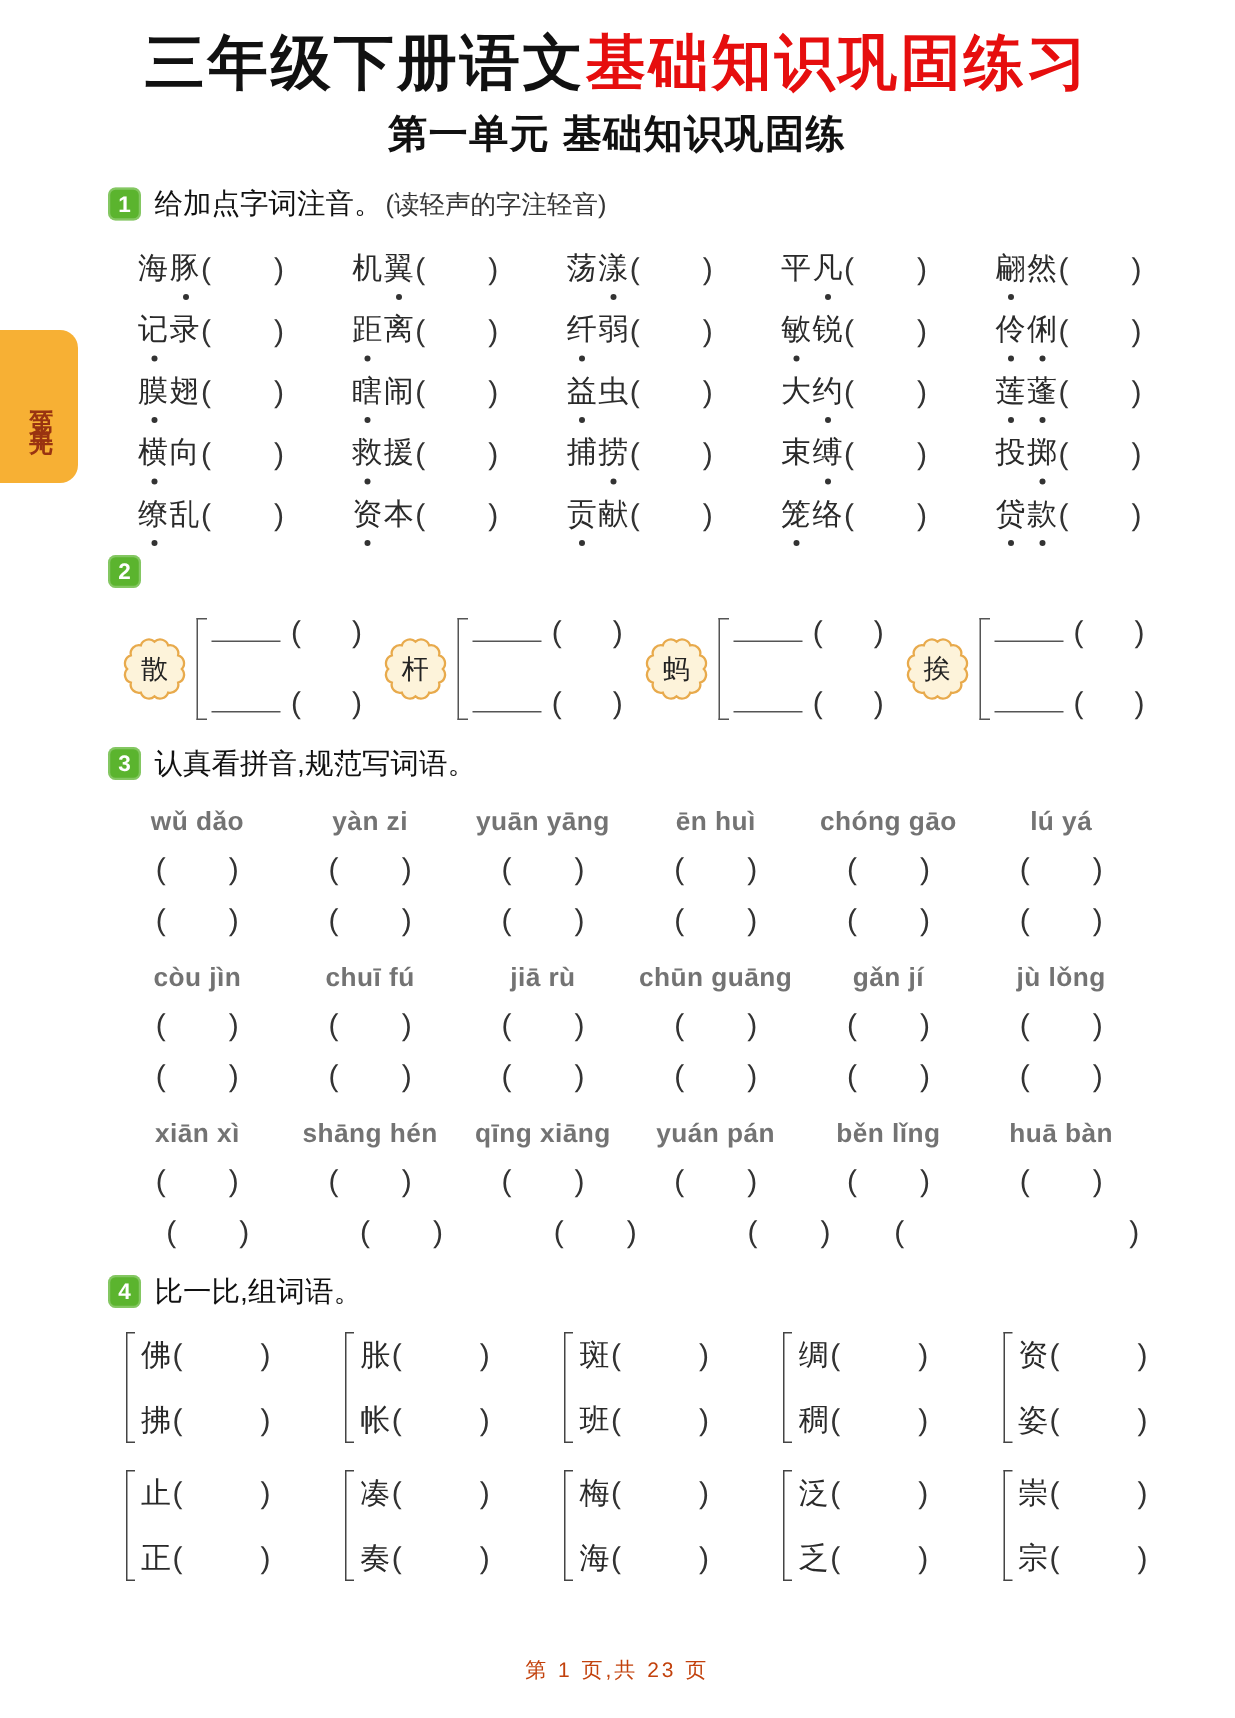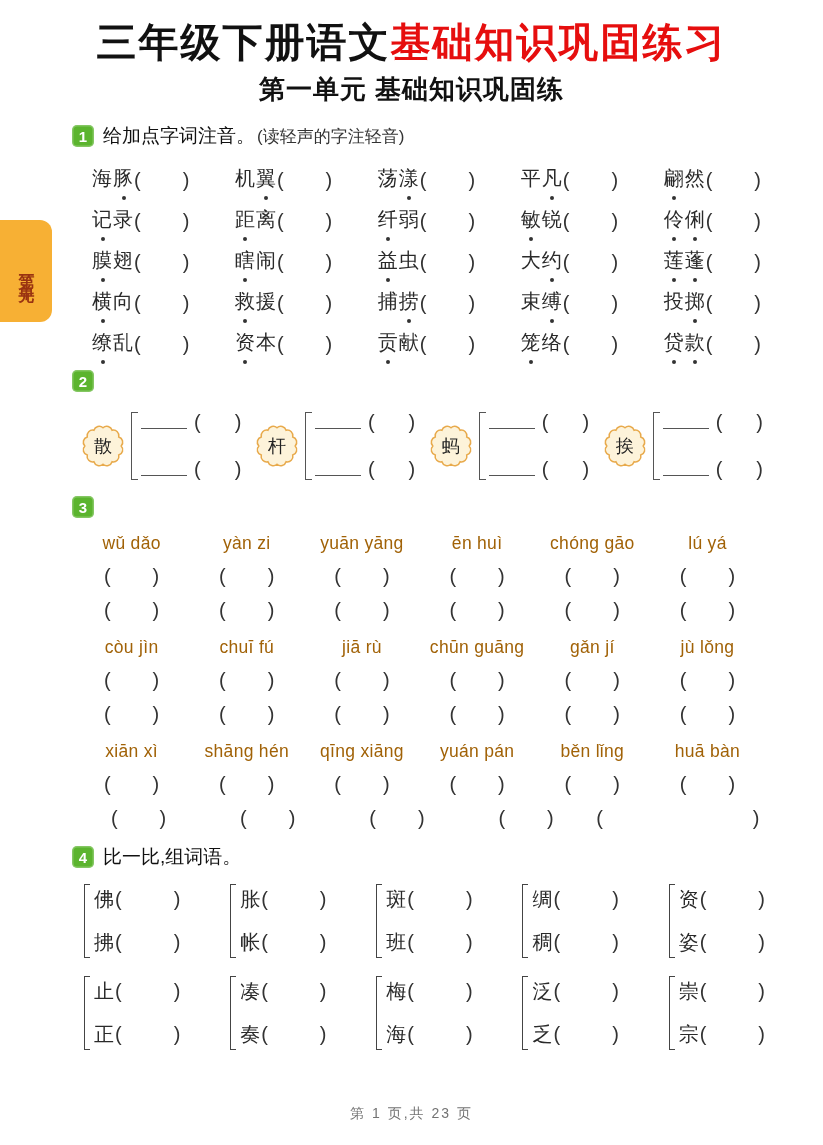--- a/index.html
+++ b/index.html
@@ -70,37 +70,37 @@
     font-size:18px;color:#222;font-weight:500;
   }
   .p-bracket{width:7px;align-self:stretch;margin:2px 3px 2px 5px;
     border:1.4px solid #555;border-right:none;}
   .p-col{display:flex;flex-direction:column;justify-content:space-between;height:72px;padding:1px 0;}
   .p-line{display:flex;align-items:baseline;}
   .p-blank{display:inline-block;width:46px;height:17px;border-bottom:1.4px solid #555;margin-right:7px;}
   
   .py-rows{margin:4px 0 0 2px;}
   .py-row{display:flex;margin-top:15px;}
-  .py-cell{flex:1;text-align:center;font-size:17.5px;color:#a16207;letter-spacing:.3px;}
+  .py-cell{flex:1;text-align:center;font-size:17.5px;color:#737373;letter-spacing:.3px;font-weight:bold;}
   .pa-row{display:flex;margin-top:11px;margin-bottom:3px;}
   .pa-cell{flex:1;display:flex;justify-content:center;}
   .py-cell.wide,.pa-cell.wide{flex:1.35;}
   
   .cmp-rows{margin:14px 0 0 12px;}
   .cmp-row{display:flex;justify-content:space-between;margin-bottom:18px;}
   .cmp-group{display:flex;}
   .cmp-bracket{width:6px;align-self:stretch;margin-right:4px;
     border:1.2px solid #444;border-right:none;}
   .cmp-col{display:flex;flex-direction:column;row-gap:16px;padding:2px 0;}
   .cmp-entry{display:flex;align-items:baseline;font-size:20px;color:#2a2a2a;}
   .cmp-entry .cch{margin-right:1px;}
   
   .footer{
     position:absolute;left:0;right:0;bottom:22px;text-align:center;
-    font-size:14px;color:#737373;letter-spacing:2px;
+    font-size:14px;color:#c2410c;letter-spacing:2px;
   }
 </style>
 </head>
 <body>
 
 <div class="side-tab">第一单元</div>
 
 <h1 class="title"><span>三年级下册语文</span><span class="red">基础知识巩固练习</span></h1>
 
 <h2 class="subtitle">第一单元 基础知识巩固练</h2>
@@ -302,20 +302,21 @@
           <div class="p-line">
             <span class="p-blank"></span>
             <span class="parens">(<span class="gap mid"></span>)</span>
           </div>
         </div>
       </div>
     </div>
 
   <div class="sec-head">
     <span class="badge">3</span>
+    <span class="sec-title">认真看拼音,规范写词语。</span>
   </div>
   <div class="py-rows" id="s3-rows">
       <div class="py-row">
         <div class="py-cell">wǔ dǎo</div>
         <div class="py-cell">yàn zi</div>
         <div class="py-cell">yuān yāng</div>
         <div class="py-cell">ēn huì</div>
         <div class="py-cell">chóng gāo</div>
         <div class="py-cell">lú yá</div>
       </div>

